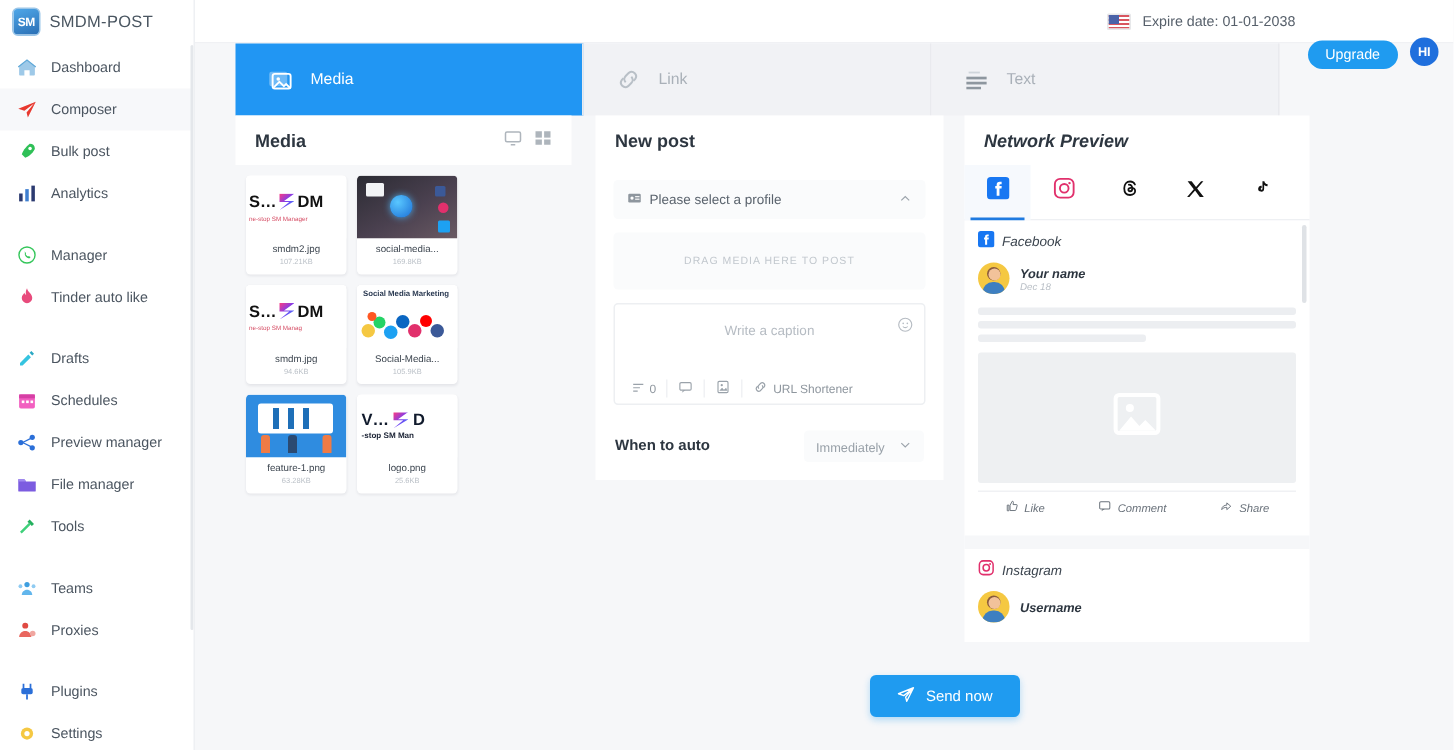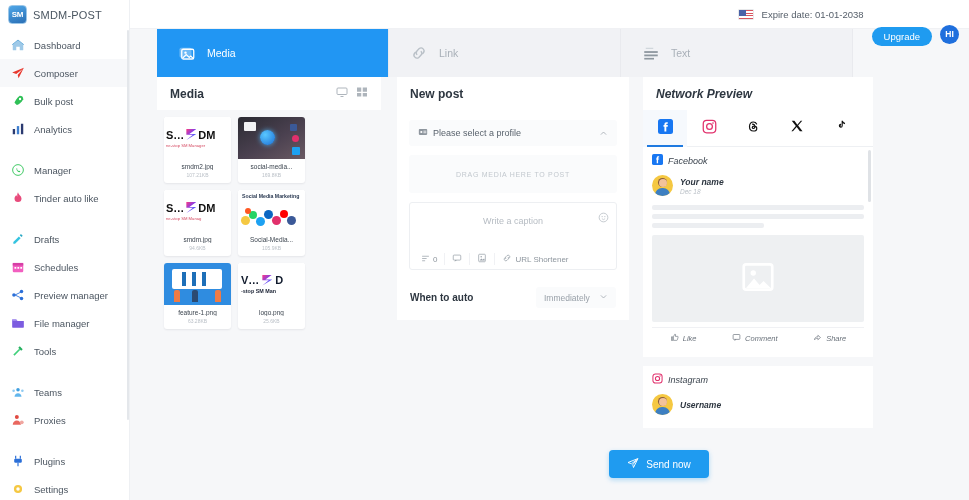--- a/index.html
+++ b/index.html
@@ -203,21 +203,21 @@
     height:22px; border-top:1px solid #f0f1f4; margin-top:5px;
   }
   .fb-act { display:flex; align-items:center; gap:4px; font-size:7.5px; color:#6a727b; cursor:pointer; }
   .prev-divider { height:9px; background:#f6f7f9; }
   .prev-scroll {
     position:absolute; right:2px; top:3px; width:3px; height:52px;
     background:#dfe2e6; border-radius:3px; cursor:pointer;
   }
 
   .send-wrap {
-    position:absolute; left:413px; top:450px; width:232px;
+    position:absolute; left:384px; top:450px; width:232px;
     display:flex; justify-content:center;
   }
   .send-btn {
     background:#1f9bf0; color:#fff; border:none; border-radius:4px;
     height:28px; padding:0 18px; font-size:10px; cursor:pointer;
     display:flex; align-items:center; gap:7px;
     box-shadow:0 2px 5px rgba(31,155,240,.32);
   }
 </style>
 </head>

